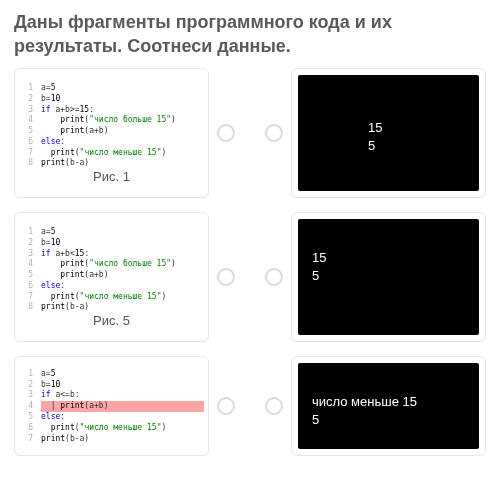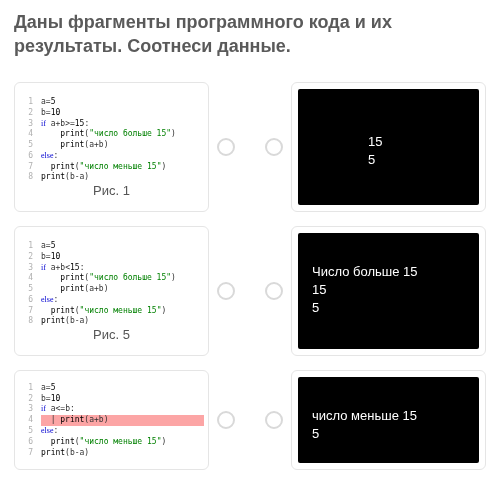--- a/index.html
+++ b/index.html
@@ -8,21 +8,21 @@
     background: #ffffff;
     width: 500px;
     padding: 10px 14px;
     color: #4a4a4a;
   }
   .prompt {
     font-size: 18px;
     font-weight: 600;
     color: #5a5a5a;
     line-height: 1.35;
-    margin-bottom: 23px;
+    margin-bottom: 9px;
   }
   .row {
     display: flex;
     align-items: center;
     gap: 8px;
     margin-bottom: 14px;
   }
   .card {
     border: 1px solid #e5e5e5;
     border-radius: 6px;
@@ -52,21 +52,21 @@
   .code-line {
     display: flex;
   }
   .ln {
     width: 14px;
     text-align: right;
     color: #b0b0b0;
     flex-shrink: 0;
     margin-right: 8px;
   }
-  .kw { color: #0000d0; font-family: Liberation Serif, serif; }
+  .kw { color: #0000d0; }
   .str { color: #008000; }
   .fn { color: #000; }
   .hl { background: #fca5a5; display:inline-block; width:100%; }
   .caption {
     font-size: 13px;
     color: #555;
     text-align: center;
   }
   .connector {
     width: 18px;
@@ -142,21 +142,20 @@
       <div class="code-line"><span class="ln">7</span><span>  <span class="fn">print</span>(<span class="str">"число меньше 15"</span>)</span></div>
       <div class="code-line"><span class="ln">8</span><span><span class="fn">print</span>(b-a)</span></div>
     </div>
     <div class="caption">Рис. 5</div>
   </div>
   <div class="connector"></div>
   <div class="gap"></div>
   <div class="connector"></div>
   <div class="card output-card">
     <div class="console">
-      <div>Число больше 15</div>
       <div>15</div>
       <div>5</div>
     </div>
   </div>
 </div>
 
 <div class="row cut">
   <div class="card code-card">
     <div class="code-block">
       <div class="code-line"><span class="ln">1</span><span>a=<span class="fn">5</span></span></div>

